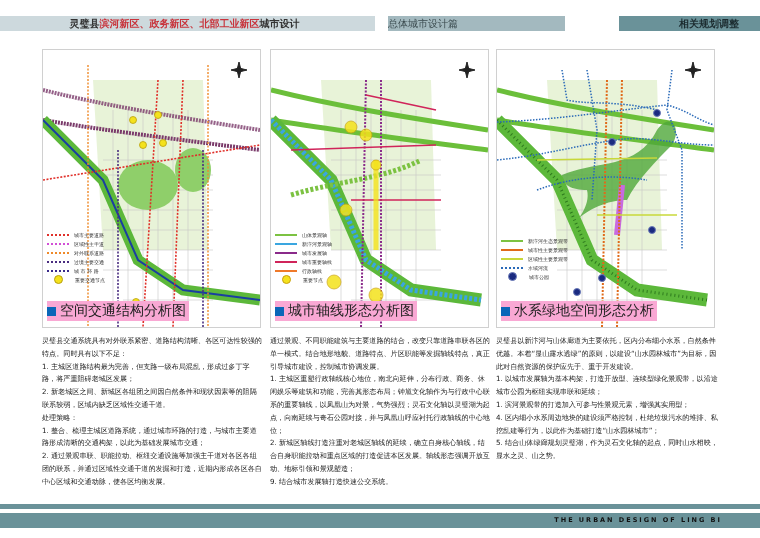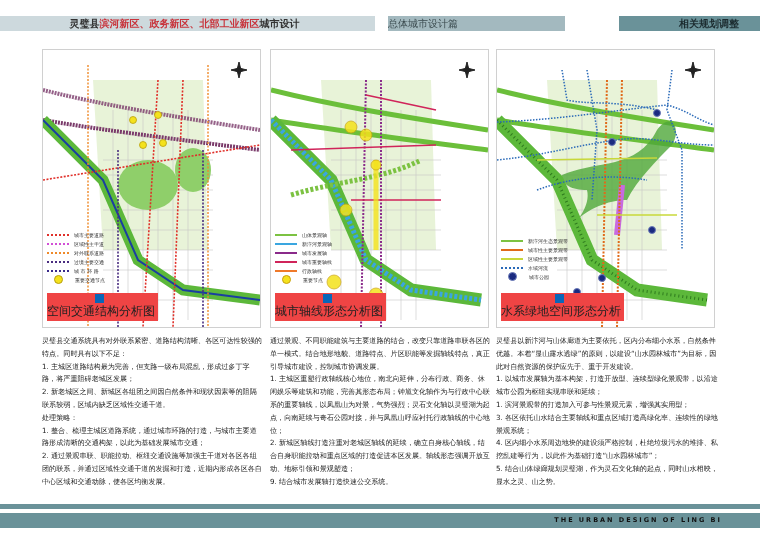--- a/index.html
+++ b/index.html
@@ -9,21 +9,21 @@
   .hdr1 .red{color:#c8343c;font-family:"DejaVu Serif","Liberation Serif",serif;}
   .hdr2{left:388px;width:177px;background:#a3b9bf;color:#3c4c50;padding-right:12px;box-sizing:border-box;font-weight:normal;}
   .hdr3{left:580px;width:180px;background:#6a9299;color:#1c2c30;text-align:center;margin-left:39px;}
   .panel{position:absolute;top:49px;width:217px;height:277px;border:1px solid #d0d0d0;background:#fff;overflow:hidden;}
   .p1{left:42px;} .p2{left:270px;} .p3{left:496px;}
   .map{position:absolute;left:0;top:0;width:217px;height:277px;}
   .legend{position:absolute;left:4px;top:180px;font-size:5px;color:#333;}
   .legend .li{display:flex;align-items:center;height:9px;}
   .legend .sw{width:22px;height:0;border-top:2px dotted;margin-right:5px;}
   .legend .dot{width:7px;height:7px;border-radius:50%;margin:0 12px 0 7px;}
-  .caption{position:absolute;left:4px;bottom:6px;display:flex;align-items:center;font-size:12px;color:#222;background:#ef4444;padding:1px 3px 1px 0;flex-direction:column;}
+  .caption{position:absolute;left:4px;bottom:6px;display:flex;align-items:center;font-size:14px;color:#222;background:#f9a8d4;padding:1px 3px 1px 0;}
   .caption .sq{width:9px;height:9px;background:#0a66b8;margin-right:4px;}
   .text{position:absolute;top:335px;width:220px;font-size:7.1px;line-height:12.8px;color:#1a1a1a;}
   .t1{left:42px;} .t2{left:270px;} .t3{left:496px;width:224px;}
   .text p{margin:0;}
   .bar1{position:absolute;left:0;top:504px;width:760px;height:5px;background:#6a9299;}
   .bar2{position:absolute;left:0;top:513px;width:760px;height:15px;background:#6a9299;}
   .footer{position:absolute;right:38px;top:516px;font-size:6.5px;font-weight:bold;letter-spacing:2px;color:#111;}
 </style>
 </head>
 <body>
@@ -276,20 +276,19 @@
 <div class="text t2">
   <p>通过景观、不同职能建筑与主要道路的结合，改变只靠道路串联各区的单一模式。结合地形地貌、道路特点、片区职能等发掘轴线特点，真正引导城市建设，控制城市协调发展。</p>
   <p>1. 主城区重塑行政轴线核心地位，南北向延伸，分布行政、商务、休闲娱乐等建筑和功能，完善其形态布局；钟馗文化轴作为与行政中心联系的重要轴线，以凤凰山为对景，气势强烈；灵石文化轴以灵璧湖为起点，向南延续与奇石公园对接，并与凤凰山呼应衬托行政轴线的中心地位；</p>
   <p>2. 新城区轴线打造注重对老城区轴线的延续，确立自身核心轴线，结合自身职能拉动和重点区域的打造促进本区发展。轴线形态强调开放互动、地标引领和景观塑造；</p>
   <p>9. 结合城市发展轴打造快速公交系统。</p>
 </div>
 <div class="text t3">
   <p>灵璧县以新汴河与山体廊道为主要依托，区内分布细小水系，自然条件优越。本着“显山露水透绿”的原则，以建设“山水园林城市”为目标，因此对自然资源的保护应先于、重于开发建设。</p>
   <p>1. 以城市发展轴为基本构架，打造开放型、连续型绿化景观带，以沿途城市公园为枢纽实现串联和延续；</p>
   <p>1. 滨河景观带的打造加入可参与性景观元素，增强其实用型；</p>
-  <p>3. 各区依托山水结合主要轴线和重点区域打造高绿化率、连续性的绿地景观系统；</p>
   <p>4. 区内细小水系周边地块的建设须严格控制，杜绝垃圾污水的堆排、私挖乱建等行为，以此作为基础打造“山水园林城市”；</p>
   <p>5. 结合山体绿廊规划灵璧湖，作为灵石文化轴的起点，同时山水相映，显水之灵、山之势。</p>
 </div>
 
 <div class="bar1"></div>
 <div class="bar2"></div>
 <div class="footer">THE URBAN DESIGN OF LING BI</div>
 
 </body></html>

